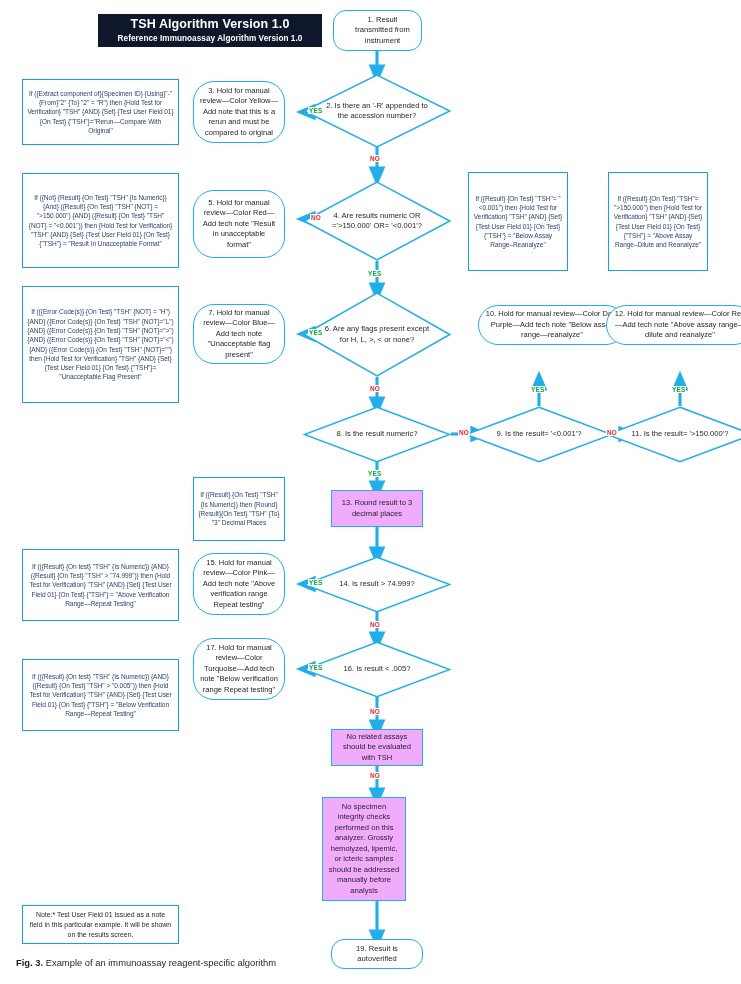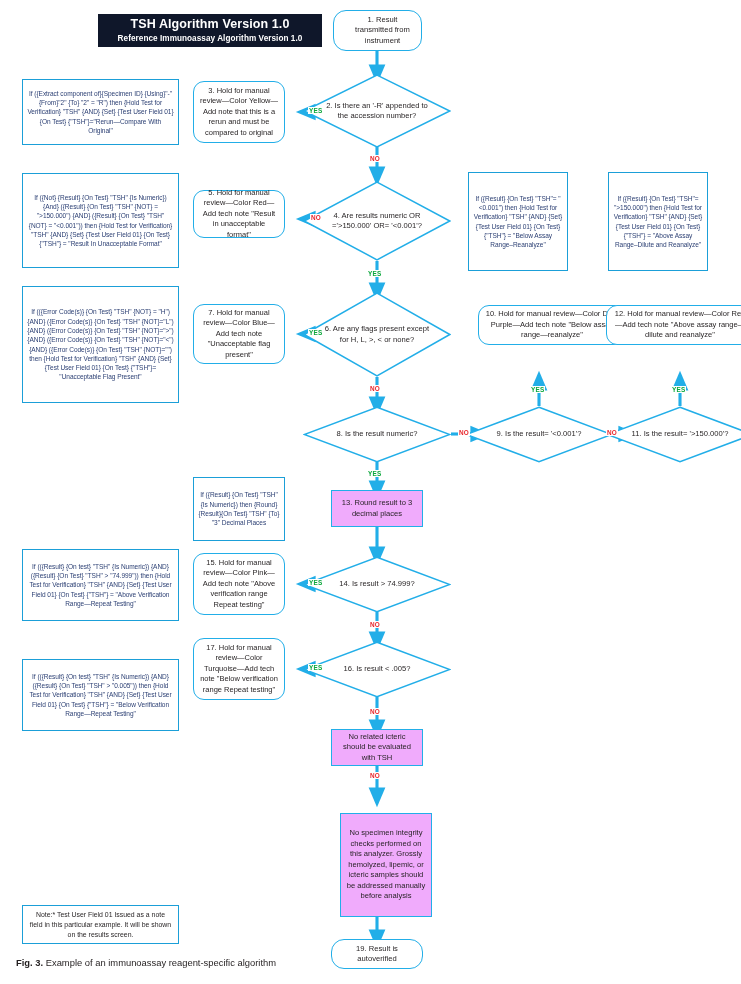--- a/index.html
+++ b/index.html
@@ -68,21 +68,21 @@
     border:1.3px solid #1B9FD8;
     color:#231f20;
     display:flex; align-items:center; justify-content:center; text-align:center;
     font-size:6.9px; line-height:1.45; padding:3px 6px;
     background:#fff;
   }
 
   
   .bubble {
     border:1.5px solid #22AEE8;
-    border-radius:11px;
+    border-radius:21px;
     color:#231f20;
     display:flex; align-items:center; justify-content:center; text-align:center;
     font-size:7.5px; line-height:1.4; padding:2px 6px;
     background:#fff;
   }
 
   
   .dia { position:absolute; z-index:2; }
   .dia svg { position:absolute; left:0; top:0; }
   .dia .dtext {
@@ -178,21 +178,21 @@
   <div class="node code" style="left:468px; top:172px; width:100px; height:99px;">If ({Result} {On Test} "TSH"= "&lt;0.001") then {Hold Test for Verification} "TSH" {AND} {Set} {Test User Field 01} {On Test} {"TSH"} = "Below Assay Range–Reanalyze"</div>
 
   <div class="node code" style="left:608px; top:172px; width:100px; height:99px;">If ({Result} {On Test} "TSH"= "&gt;150.000") then {Hold Test for Verification} "TSH" {AND} {Set} {Test User Field 01} {On Test} {"TSH"} = "Above Assay Range–Dilute and Reanalyze"</div>
 
   <div class="node code" style="left:22px; top:549px; width:157px; height:72px;">If (({Result} {On test} "TSH" {Is Numeric}) {AND} ({Result} {On Test} "TSH" &gt; "74.999")) then {Hold Test for Verification} "TSH" {AND} {Set} {Test User Field 01} {On Test} {"TSH"} = "Above Verification Range—Repeat Testing"</div>
 
   <div class="node code" style="left:22px; top:659px; width:157px; height:72px;">If (({Result} {On test} "TSH" {Is Numeric}) {AND} ({Result} {On Test} "TSH" &gt; "0.005")) then {Hold Test for Verification} "TSH" {AND} {Set} {Test User Field 01} {On Test} {"TSH"} = "Below Verification Range—Repeat Testing"</div>
 
   <div class="node bubble" style="left:193px; top:81px; width:92px; height:62px;">3. Hold for manual review—Color Yellow—Add note that this is a rerun and must be compared to original</div>
 
-  <div class="node bubble" style="left:193px; top:190px; width:92px; height:48px;">5. Hold for manual review—Color Red—Add tech note "Result in unacceptable format"</div>
+  <div class="node bubble" style="left:193px; top:190px; width:92px; height:68px;">5. Hold for manual review—Color Red—Add tech note "Result in unacceptable format"</div>
 
   <div class="node bubble" style="left:193px; top:304px; width:92px; height:60px;">7. Hold for manual review—Color Blue—Add tech note "Unacceptable flag present"</div>
 
   <div class="node bubble" style="left:193px; top:553px; width:92px; height:62px;">15. Hold for manual review—Color Pink—Add tech note "Above verification range Repeat testing"</div>
 
   <div class="node bubble" style="left:193px; top:638px; width:92px; height:62px;">17. Hold for manual review—Color Turquoise—Add tech note "Below verification range Repeat testing"</div>
 
   <div class="node bubble" style="left:478px; top:305px; width:148px; height:40px;">10. Hold for manual review—Color Dark Purple—Add tech note "Below assay range—reanalyze"</div>
 
   <div class="node bubble" style="left:606px; top:305px; width:148px; height:40px;">12. Hold for manual review—Color Red—Add tech note "Above assay range—dilute and reanalyze"</div>
@@ -248,23 +248,23 @@
 
   <div class="dia" style="left:303px; top:641px; width:148px; height:57px;">
     <svg width="148" height="57" viewBox="0 0 148 57">
       <polygon points="74,1.2 146.8,28.5 74,55.8 1.2,28.5" fill="#ffffff" stroke="#22AEE8" stroke-width="1.5"></polygon>
     </svg>
     <div class="dtext">16. Is result &lt; .005?</div>
   </div>
 
   <div class="node proc" style="left:331px; top:490px; width:92px; height:37px;">13. Round result to 3 decimal places</div>
 
-  <div class="node proc" style="left:331px; top:729px; width:92px; height:37px;">No related icteric should be evaluated with TSH</div>
-
-  <div class="node proc" style="left:340px; top:797px; width:92px; height:104px;margin-top:16px;">No specimen integrity checks performed on this analyzer. Grossly hemolyzed, lipemic, or icteric samples should be addressed manually before analysis</div>
+  <div class="node proc" style="left:331px; top:729px; width:92px; height:37px;">No related assays should be evaluated with TSH</div>
+
+  <div class="node proc" style="left:322px; top:797px; width:84px; height:104px;">No specimen integrity checks performed on this analyzer. Grossly hemolyzed, lipemic, or icteric samples should be addressed manually before analysis</div>
 
   <div class="node term" style="left:331px; top:939px; width:92px; height:30px;">19. Result is autoverified</div>
 
   <div class="node note" style="left:22px; top:905px; width:157px; height:39px;">Note:* Test User Field 01 Issued as a note field in this particular example. It will be shown on the results screen.</div>
 
   <div class="elab yes" style="left:308px; top:107px;">YES</div>
   <div class="elab no" style="left:369px; top:155px;">NO</div>
 
   <div class="elab no" style="left:310px; top:214px;">NO</div>
   <div class="elab yes" style="left:367px; top:270px;">YES</div>

